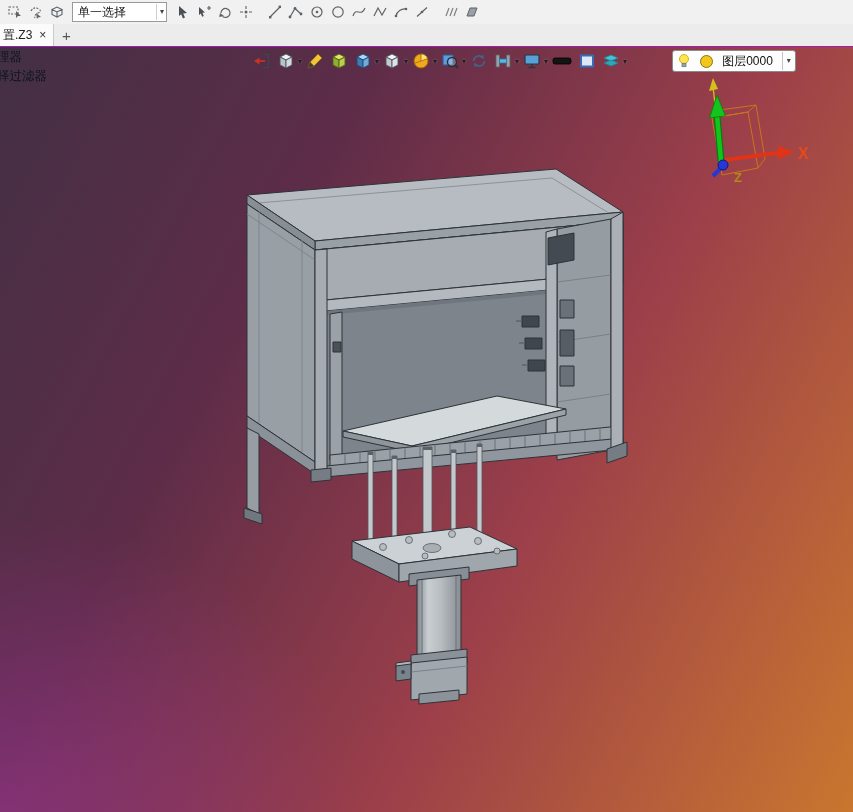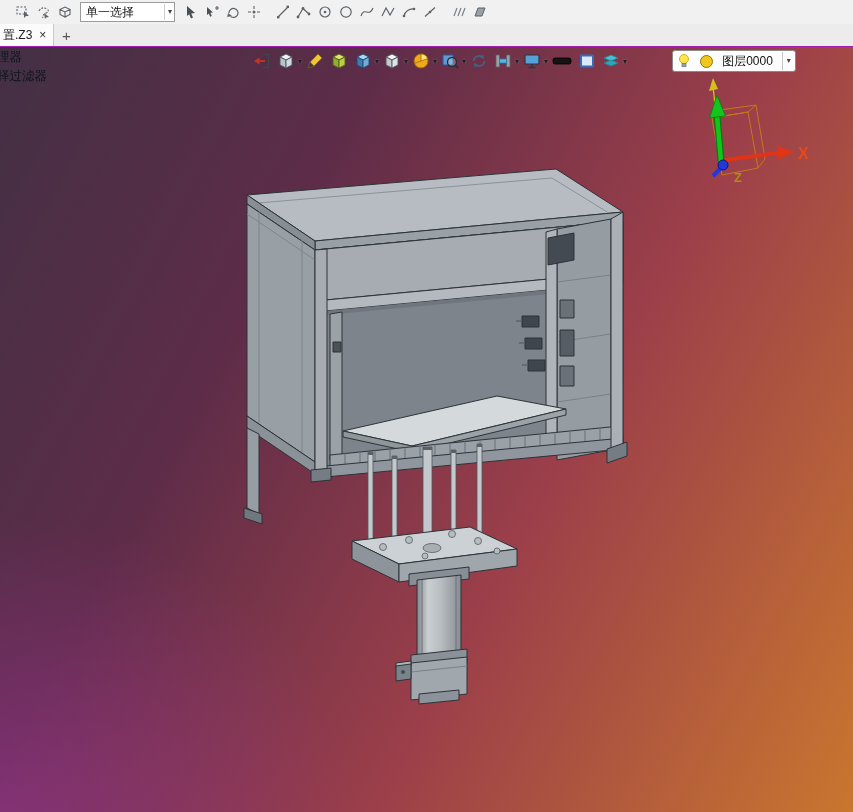--- a/index.html
+++ b/index.html
@@ -4,21 +4,21 @@
 <style>
   html,body{margin:0;padding:0;}
   body{
     width:853px;height:812px;overflow:hidden;position:relative;
     font-family:"Liberation Sans",sans-serif;background:#f1f1f1;
     -webkit-font-smoothing:antialiased;
   }
   
   .top-toolbar{
     position:absolute;top:0;left:0;right:0;height:24px;background:#f1f1f1;
-    border-bottom:1px solid #d7d7d7;display:flex;align-items:center;padding-left:12px;
+    border-bottom:1px solid #d7d7d7;display:flex;align-items:center;padding-left:4px;
   }
   .tbtn{width:21px;height:21px;display:flex;align-items:center;justify-content:center;flex:0 0 auto;}
   .tgap{width:8px;flex:0 0 auto;}
   .combo{
     height:18px;background:#ffffff;border:1px solid #9a9a9a;display:flex;align-items:center;
     font-size:12px;color:#111;padding:0 2px 0 5px;width:86px;justify-content:space-between;
     margin:0 5px;flex:0 0 auto;
   }
   .combo .caret{font-size:8px;color:#444;border-left:1px solid #cfcfcf;padding-left:3px;line-height:16px;}
   

